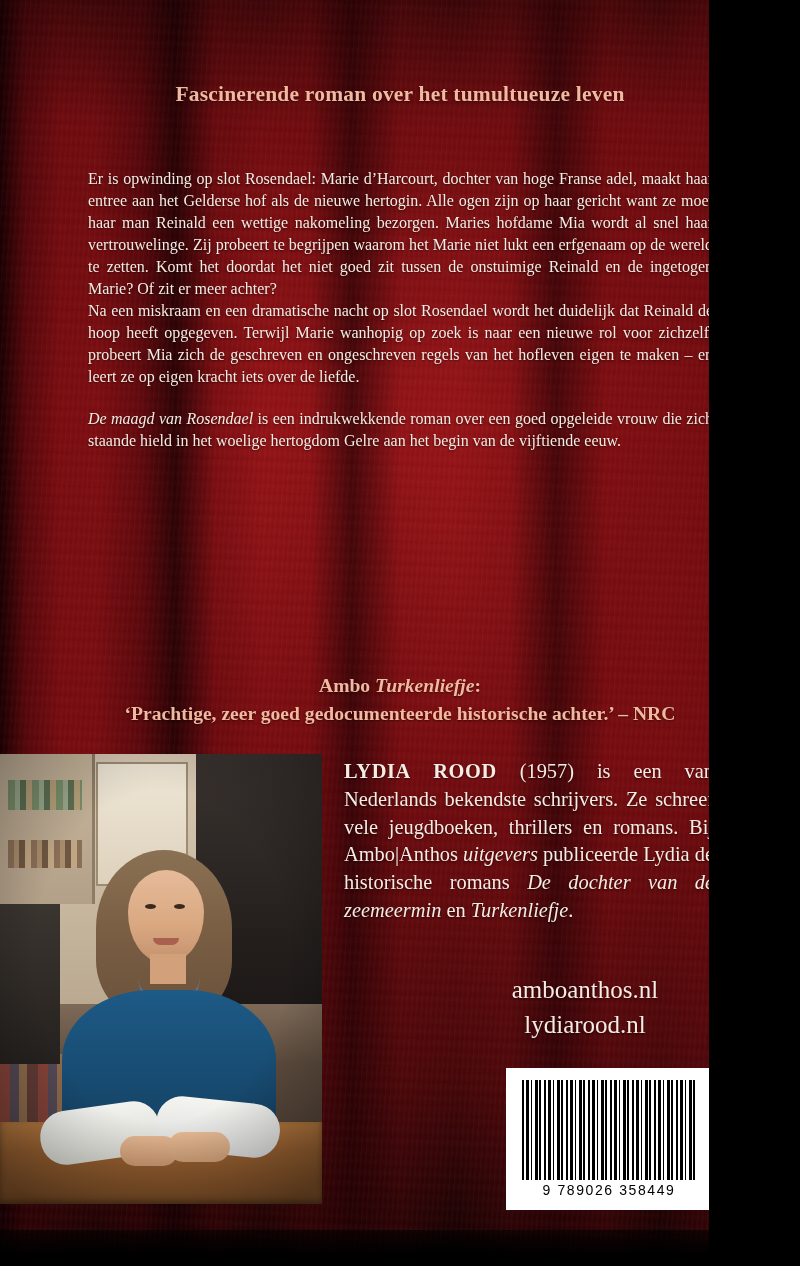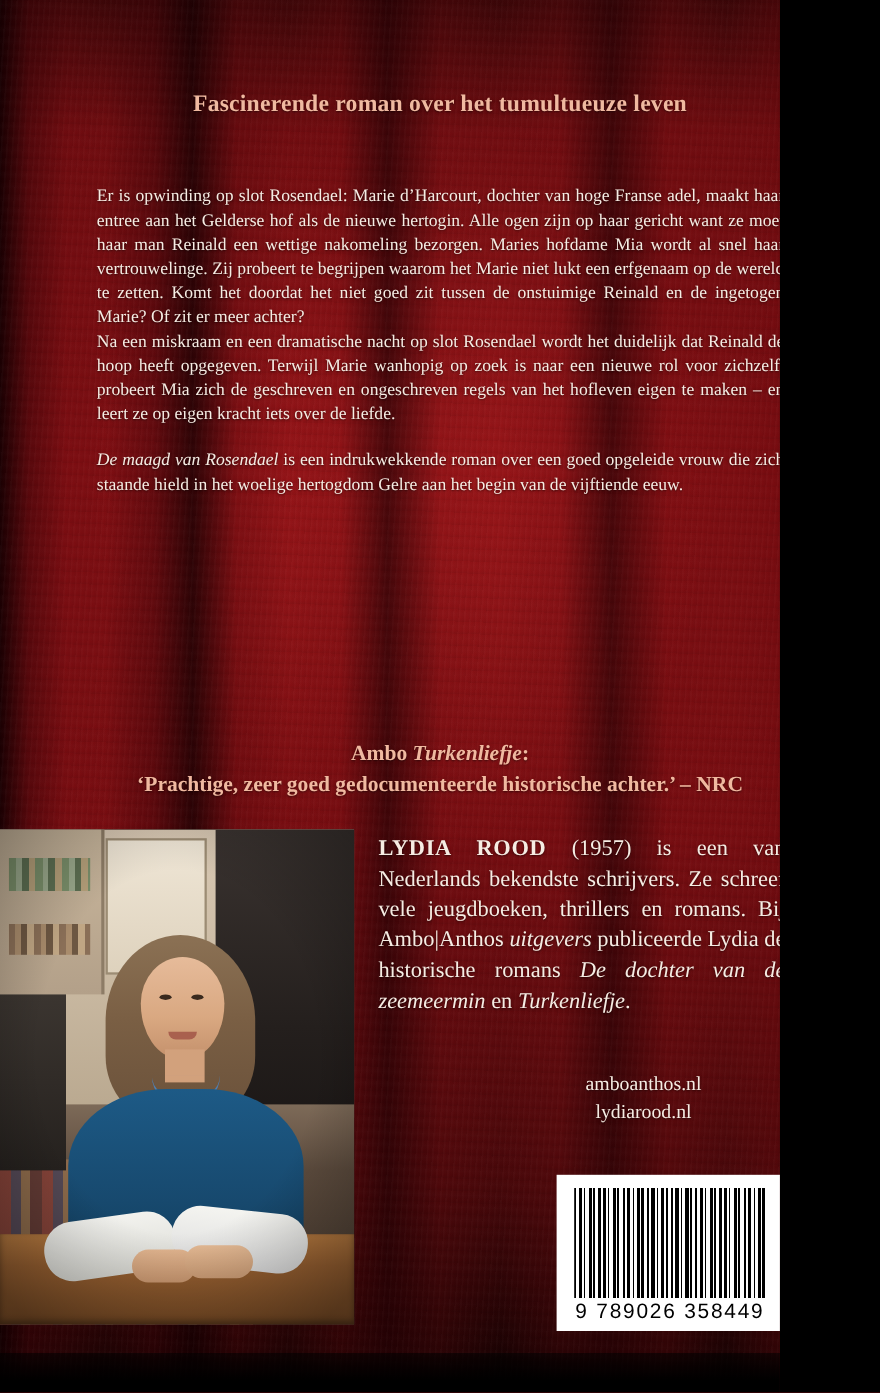--- a/index.html
+++ b/index.html
@@ -256,21 +256,21 @@
   #author-bio em { font-style: italic; }
 
   
   #websites {
     position: absolute;
     left: 430px;
     top: 973px;
     width: 310px;
     text-align: center;
     color: #f6ece3;
-    font-size: 18px;
+    font-size: 25px;
     line-height: 1.38;
     text-shadow: 0 1px 2px rgba(0,0,0,0.5);
   }
   #websites a { color: inherit; text-decoration: none; display: block; }
 
   
   #barcode-box {
     position: absolute;
     left: 506px;
     top: 1068px;
@@ -292,21 +292,21 @@
       #000 13px, #000 16px, #fff 16px, #fff 17px,
       #000 17px, #000 19px, #fff 19px, #fff 22px);
   }
   #barcode-number {
     position: absolute;
     left: 10px;
     top: 114px;
     width: 186px;
     text-align: center;
     font-family: "Liberation Sans", sans-serif;
-    font-size: 19px;
+    font-size: 14px;
     letter-spacing: 1.6px;
     color: #000;
   }
 </style>
 </head>
 <body>
 
 <div id="book-back">
   <div id="fabric-texture"></div>
 

